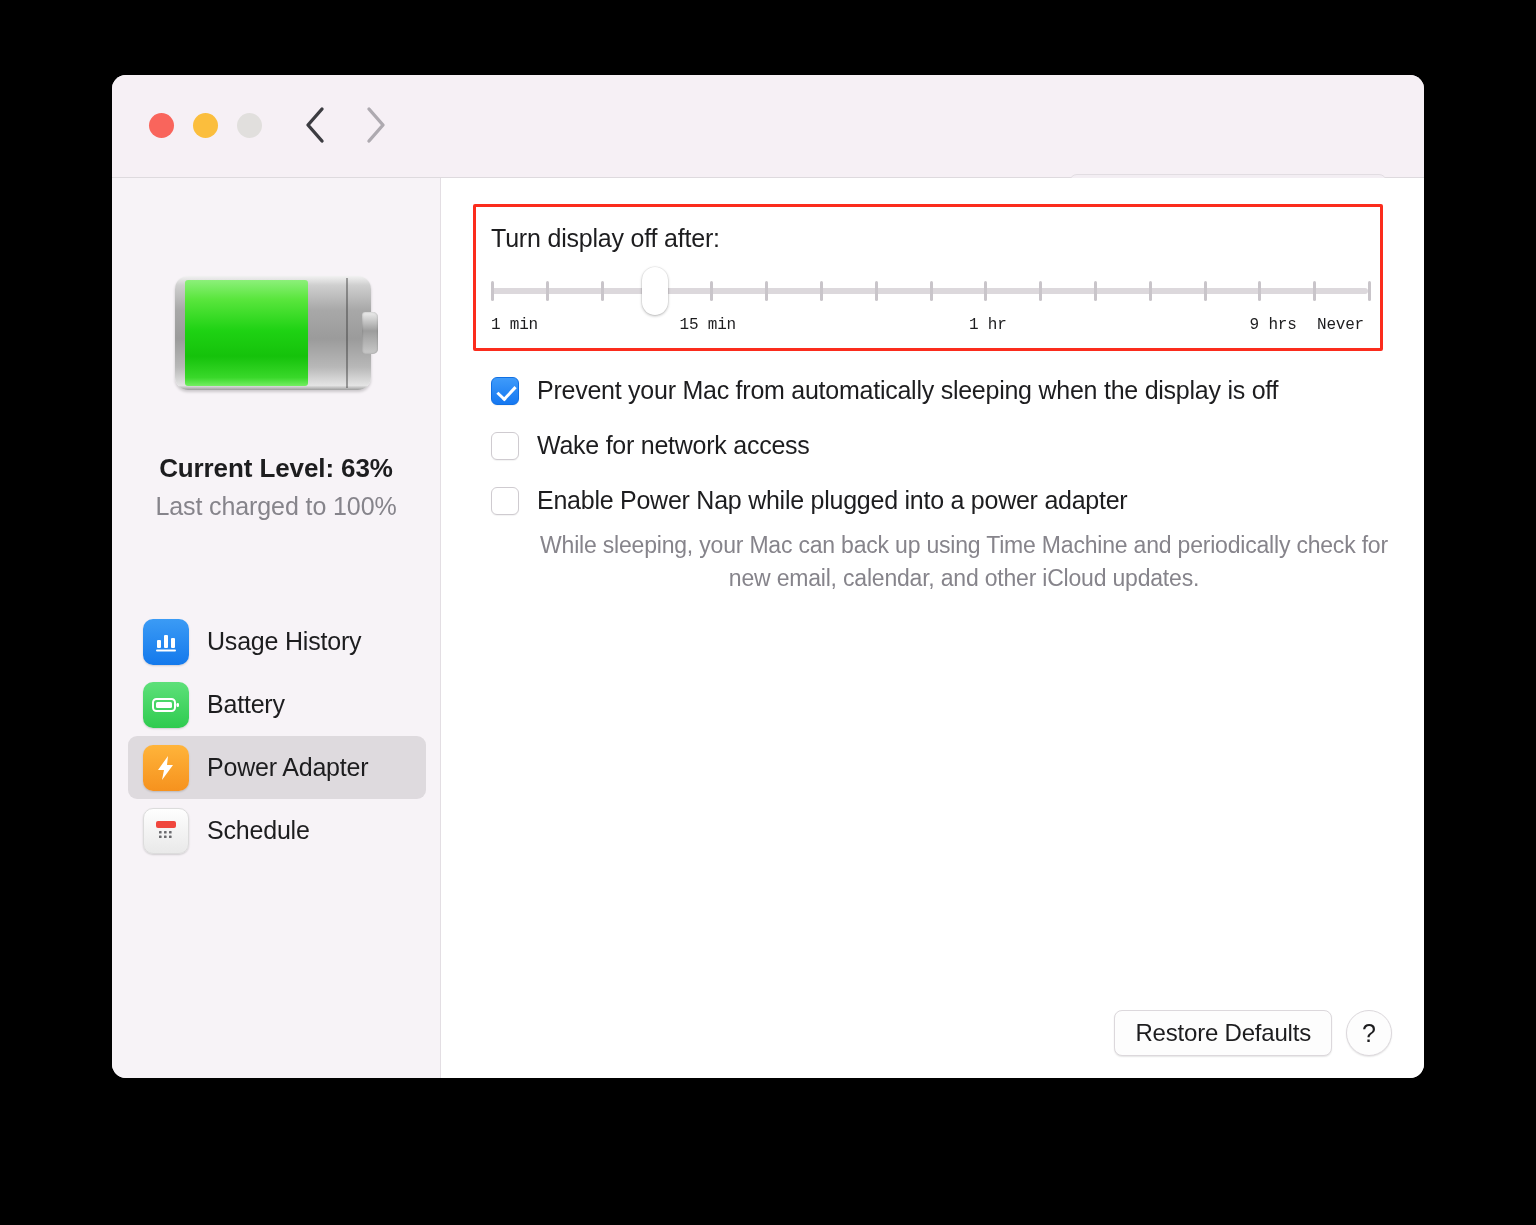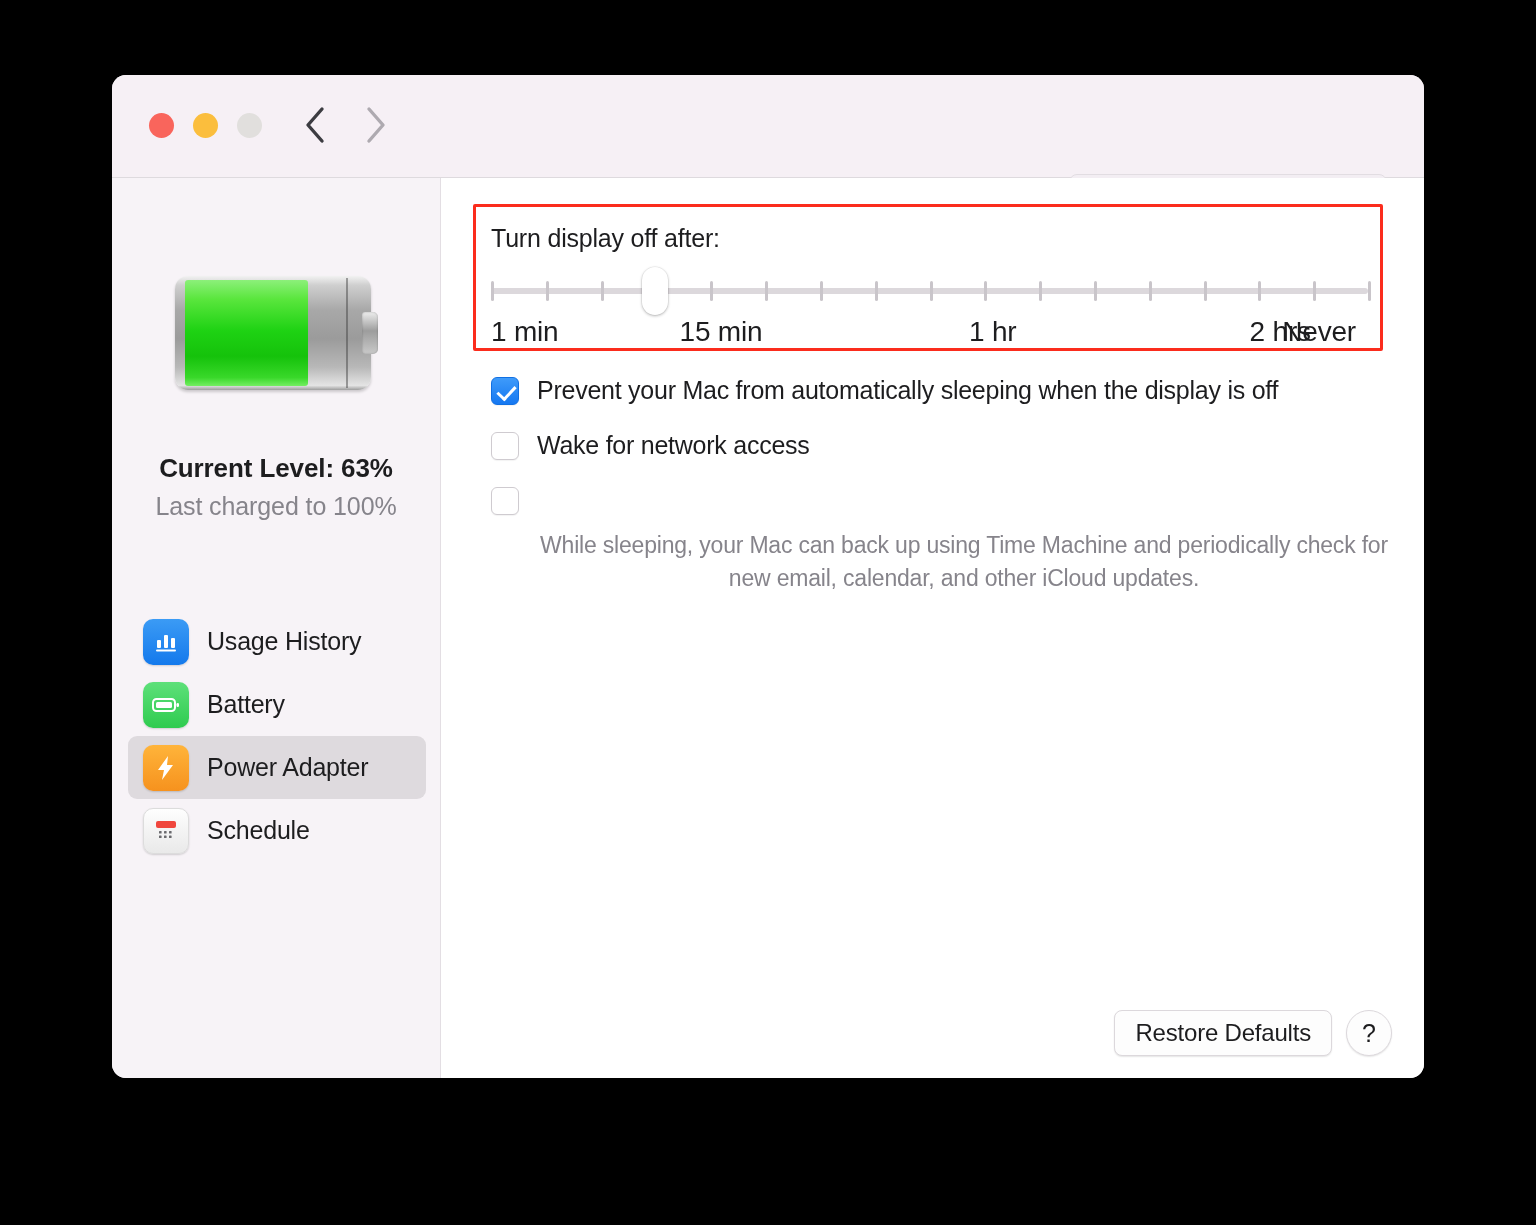--- a/index.html
+++ b/index.html
@@ -263,25 +263,26 @@
 
   .slider-labels {
     position: absolute;
     left: 50px;
     top: 138px;
     width: 877px;
     height: 30px;
   }
   .slabel {
     position: absolute;
-    font-size: 28px;
+    font-size: 16px;
     color: #1d1d1f;
     letter-spacing: -0.2px;
     white-space: nowrap;
     top: 0;
+    font-family: Liberation Mono, monospace;
   }
 
   .checks { position: absolute; left: 50px; top: 196px; width: 900px; }
   .checkrow { display: flex; align-items: flex-end; margin-bottom: 24px; }
   .cbox {
     width: 28px; height: 28px;
     border-radius: 6px;
     flex: 0 0 auto;
     margin-right: 18px;
     margin-top: 3px;
@@ -503,38 +504,39 @@
             <div class="tick" style="left: 93.75%;"></div>
             <div class="tick" style="left: 100%;"></div>
           </div>
         <div class="thumb" id="thumb" style="left: 18.75%;"></div>
       </div>
 
       <div class="slider-labels" id="slider-labels">
           <span class="slabel" style="left: 0%;">1 min</span>
           <span class="slabel" style="left: 21.5%;">15 min</span>
           <span class="slabel" style="left: 54.5%;">1 hr</span>
-          <span class="slabel" style="left: 86.5%;">2 hrs</span>
-          <span class="slabel" style="right: 12px;">Never</span>
+          <span class="slabel" style="left: 86.5%;">9 hrs</span>
+          <span class="slabel" style="right: 4px;">Never</span>
         </div>
 
       <div class="checks">
 
         <div class="checkrow">
           <span class="cbox on"></span>
           <span class="cklabel">Prevent your Mac from automatically sleeping when the display is off</span>
         </div>
 
         <div class="checkrow">
           <span class="cbox"></span>
           <span class="cklabel">Wake for network access</span>
         </div>
 
         <div class="checkrow">
           <span class="cbox"></span>
+          <span class="cklabel">Enable Power Nap while plugged into a power adapter</span>
         </div>
 
         <div class="helptext">While sleeping, your Mac can back up using Time Machine and periodically check for new email, calendar, and other iCloud updates.</div>
       </div>
 
       <div class="footer">
         <button class="btn">Restore Defaults</button>
         <button class="helpbtn">?</button>
       </div>
 

